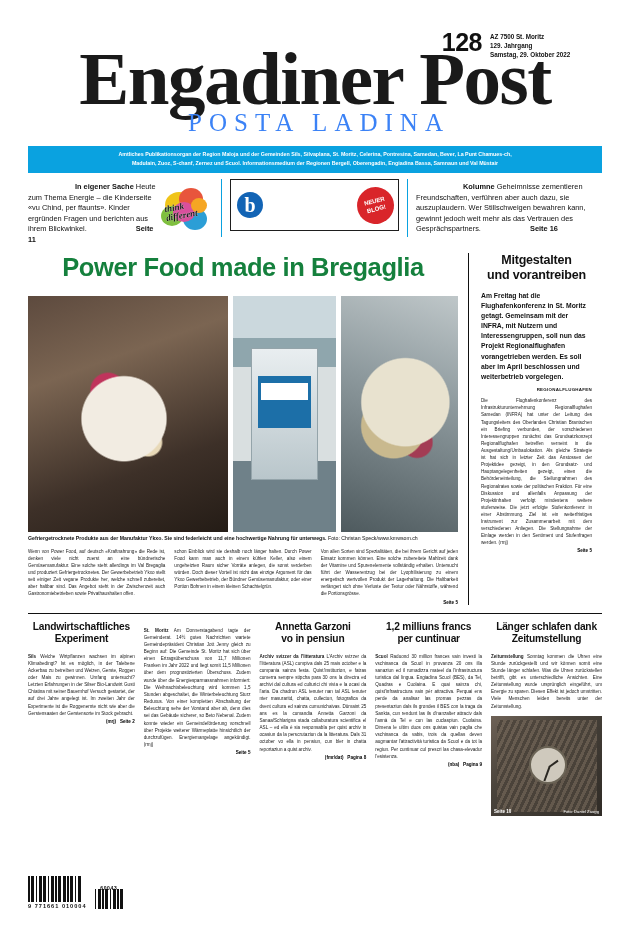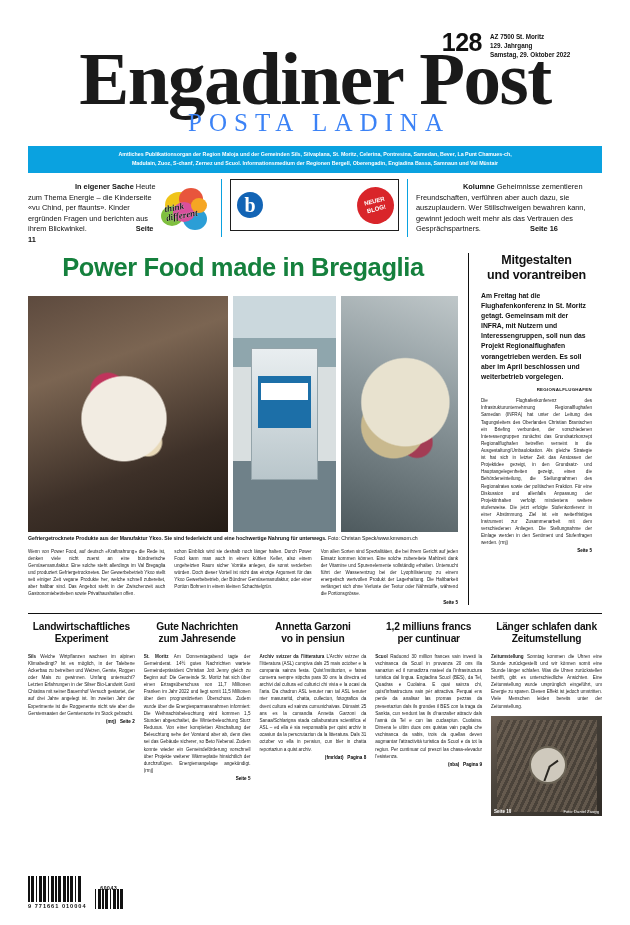--- a/index.html
+++ b/index.html
@@ -394,24 +394,20 @@
       <div class="bcol-body">
         <span class="lead">Sils</span><span> Welche Wirtpflanzen wachsen im alpinen Klimabedingt? Ist es möglich, in der Talebene Ackerbau zu betreiben und Weizen, Gerste, Roggen oder Mais zu gewinnen. Umfang untersucht? Letzten Erfahrungen in der Silser Bio-Landwirt Gusti Chiatina mit seiner Bauernhof Versuch gestartet, der auf drei Jahre angelegt ist. Im zweiten Jahr der Experimente ist die Roggenernte nicht wie aber die Gerstensaaten der Gerstensorte im Stock gebracht.</span>
       </div>
       <div class="bcol-seite">
         <span>(mrj)</span>
         &nbsp;&nbsp;<span>Seite 2</span>
       </div>
     </div>
 
     <div class="bcol">
-      <div class="bcol-head">
-        <div>Gute Nachrichten</div>
-        <div>zum Jahresende</div>
-      </div>
       <div class="bcol-body">
         <span class="lead">St. Moritz</span><span> Am Donnerstagabend tagte der Gemeinderat. 14½ gutes Nachrichten wartete Gemeindepräsident Christian Jott Jenny gleich zu Beginn auf: Die Gemeinde St. Moritz hat sich über einen Ertragsüberschuss von 11,7 Millionen Franken im Jahr 2022 und liegt somit 11,5 Millionen über dem prognostizierten Überschuss. Zudem wurde über die Energiesparmassnahmen informiert: Die Weihnachtsbeleuchtung wird kommen 1,5 Stunden abgeschaltet, die Winterbeleuchtung Sturz Reduxus. Von einer kompletten Abschaltung der Beleuchtung sehe der Vorstand aber ab, denn dies sei das Gebäude sicherer, so Beto Nebenal. Zudem konnte wieder ein Gemeindeförderung vorschnell über Projekte weiterer Wärmeplatte hinsichtlich der durchzufügen. Energiemangelage angekündigt. (rmj)</span>
       </div>
       <div class="bcol-seite">
         <span>Seite 5</span>
       </div>
     </div>
 
     <div class="bcol">
       <div class="bcol-head">

